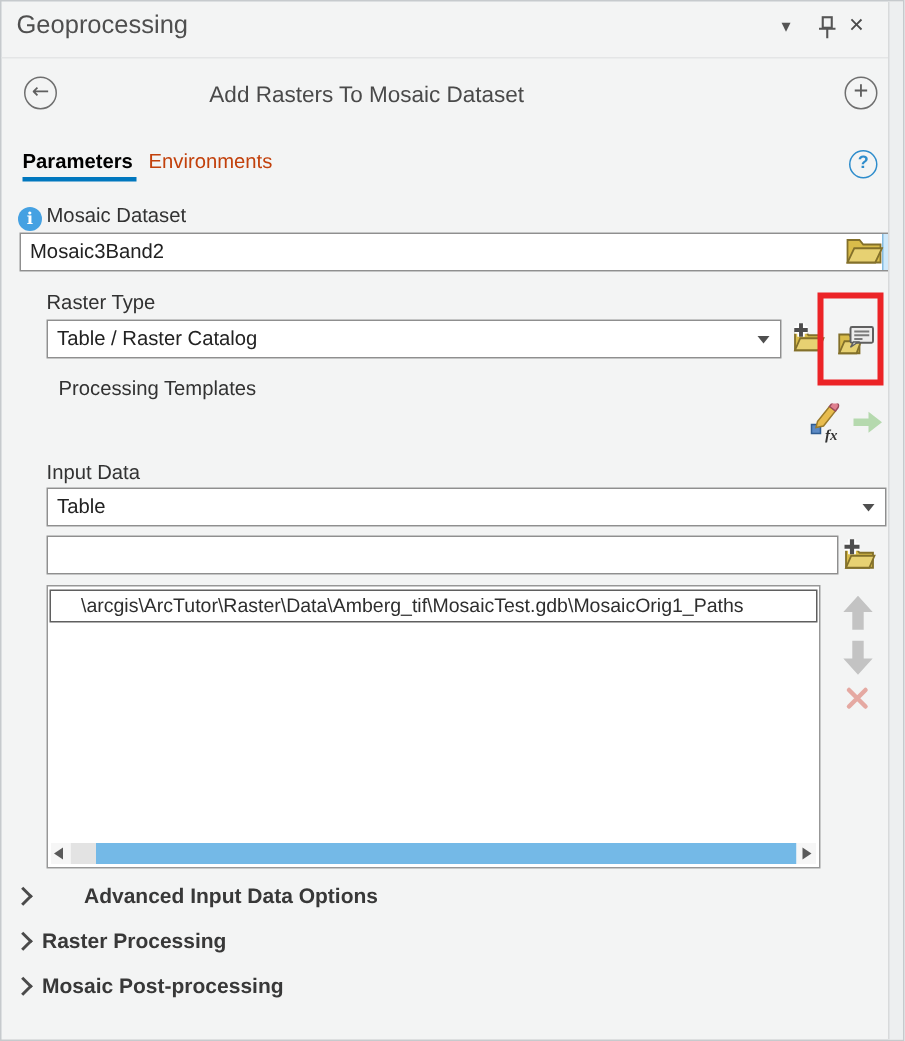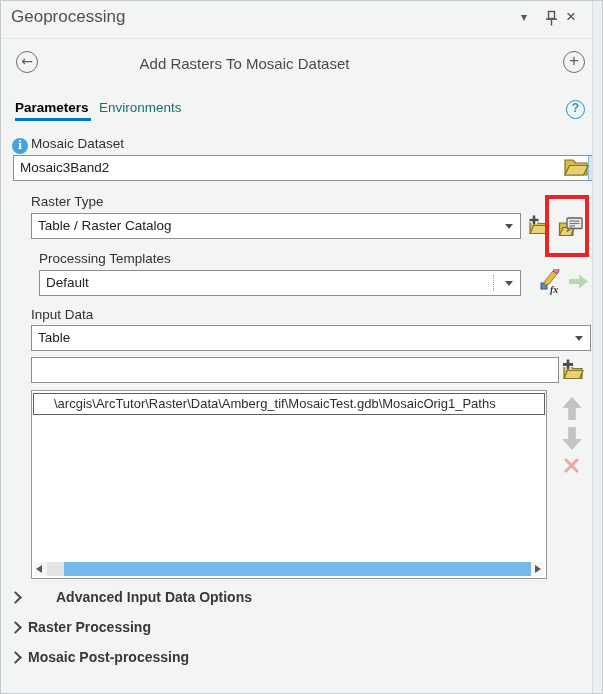--- a/index.html
+++ b/index.html
@@ -16,21 +16,21 @@
   
   .circle-btn{width:22px;height:22px;border:1.4px solid #6f6f6f;border-radius:50%;
               box-sizing:border-box;text-align:center;color:#5f5f5f;}
   .back-btn{left:15px;top:50px;font-size:14px;line-height:18px;font-family:"DejaVu Sans",sans-serif;}
   .add-btn{left:562px;top:50px;font-size:17px;line-height:18px;font-weight:300;}
   .hdr-title{left:0;top:54px;width:487px;text-align:center;font-size:15px;color:#4a4a4a;}
   
   .tab{font-size:13.5px;cursor:default;}
   .tab-params{left:14px;top:99px;font-weight:bold;color:#000000;}
   .tab-underline{left:14px;top:117px;width:76px;height:3px;background:#0077be;}
-  .tab-env{left:98px;top:99px;color:#0f766e;}
+  .tab-env{left:98px;top:99px;color:#c2410c;}
   .help-btn{left:565px;top:99px;width:19px;height:19px;border:1.6px solid #2f8dcc;border-radius:50%;
             box-sizing:border-box;color:#2f8dcc;font-size:12px;font-weight:bold;text-align:center;line-height:15px;}
   
   .lbl{font-size:13.5px;color:#323232;}
   .combo{background:#fff;border:1px solid #8f8f8f;box-sizing:border-box;height:26px;}
   .combo .val{position:absolute;left:6px;top:0;line-height:24px;font-size:13.5px;color:#222;white-space:nowrap;}
   .tri-down{width:0;height:0;border-left:4px solid transparent;border-right:4px solid transparent;
             border-top:5px solid #4f4f4f;}
   .combo .tri-plain{position:absolute;right:7px;top:10px;}
   .combo1-btn{position:absolute;right:0;top:0;width:23px;height:24px;background:#cfe9fb;
@@ -126,25 +126,20 @@
     <path d="M1.5 20.5 L5 12.5 h11 l-3 8 Z" fill="#e7d172" stroke="#83702a" stroke-width="1.2"></path>
     <rect x="9" y="3" width="15" height="10.5" rx="1" fill="#ececec" stroke="#5f5f5f" stroke-width="1.3"></rect>
     <path d="M11 13 l-2 3.5 5 -3.5 Z" fill="#ececec" stroke="#5f5f5f" stroke-width="1"></path>
     <line x1="11.5" y1="6" x2="21.5" y2="6" stroke="#7a7a7a" stroke-width="1.2"></line>
     <line x1="11.5" y1="8.5" x2="21.5" y2="8.5" stroke="#7a7a7a" stroke-width="1.2"></line>
     <line x1="11.5" y1="11" x2="17" y2="11" stroke="#7a7a7a" stroke-width="1.2"></line>
   </svg>
   <div class="abs red-box"></div>
 
   <div class="abs lbl" style="left:38px;top:250px;">Processing Templates</div>
-  <div class="abs combo" style="left:38px;top:269px;width:482px;">
-    <span class="val">Default</span>
-    <span class="dotted-sep"></span>
-    <span class="tri-plain tri-down"></span>
-  </div>
   <svg class="abs" style="left:538px;top:268px;" width="24" height="26" viewBox="0 0 24 26">
     <rect x="2" y="14" width="6" height="6" fill="#5b89c4" stroke="#2f5c92" stroke-width="1"></rect>
     <path d="M6 12 L14 2 l4 3 -8 10 -5 1 Z" fill="#e8bc4e" stroke="#9a7b2c" stroke-width="1"></path>
     <path d="M14 2 l4 3 1.5-2 a2 2 0 0 0 -4-3 Z" fill="#e0808f" stroke="#9a4c5c" stroke-width="1"></path>
     <text x="11" y="24" font-size="10" font-style="italic" font-weight="bold" fill="#333" font-family="Liberation Serif, serif">fx</text>
   </svg>
   <svg class="abs" style="left:566px;top:271px;" width="23" height="19" viewBox="0 0 23 19">
     <path d="M2 7 h10 V2.5 L21 9.5 12 16.5 V12 H2 Z" fill="#b5d9ae"></path>
   </svg>
 

